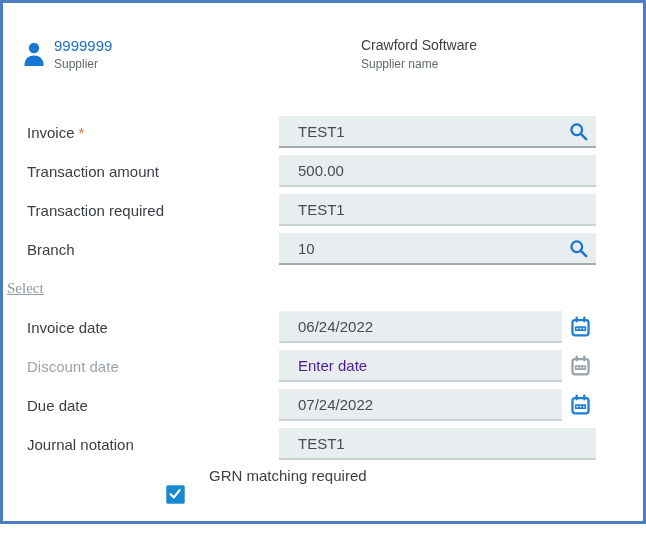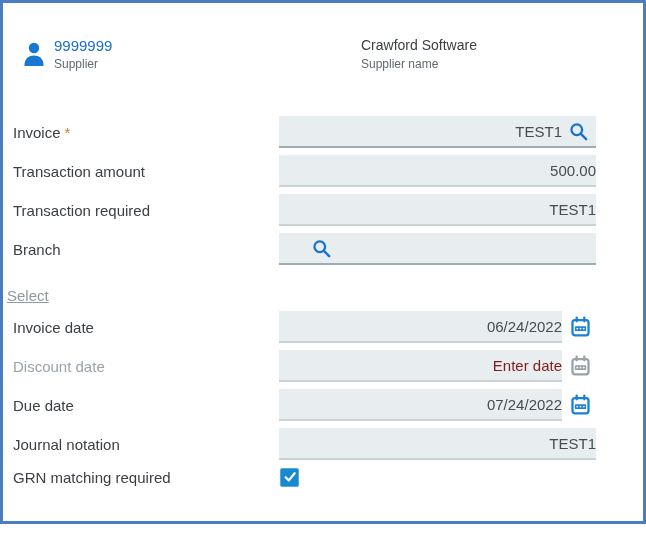--- a/index.html
+++ b/index.html
@@ -55,49 +55,48 @@
     left: 0;
     top: 113px;
     right: 0;
   }
   .row {
     display: flex;
     align-items: center;
     height: 32px;
     margin-bottom: 7px;
   }
-  .row.checkbox-row { height: 20px; margin-bottom: 19px; }
+  .row.checkbox-row { height: 20px; margin-bottom: 19px; flex-direction: column; }
   .lbl {
     width: 276px;
-    padding-left: 10px;
+    padding-left: 24px;
     font-size: 15px;
     color: #3a3f44;
     flex: none;
     white-space: nowrap;
   }
   .lbl.disabled { color: #9aa3a9; }
   .req { color: #e8762c; margin-left: 4px; font-size: 15px; }
 
   .fieldwrap { width: 317px; flex: none; height: 32px; display: flex; }
 
   .field {
     background: #e8edef;
     border-bottom: 2px solid #c9d2d5;
     height: 32px;
     flex: 1;
     display: flex;
     align-items: center;
-    padding-left: 26px;
+    padding-left: 19px;
     font-size: 15px;
     color: #474c50;
-    text-align: right;
   }
   .field.strong-underline { border-bottom-color: #9fadb2; }
   .val { flex: 1; white-space: nowrap; overflow: hidden; }
-  .val.placeholder { color: #7f1d1d; }
+  .val.placeholder { color: #4c1d95; }
   .val.disabled { color: #8e979c; }
 
   .icon-btn {
     width: 32px;
     height: 32px;
     flex: none;
     display: flex;
     align-items: center;
     justify-content: center;
     cursor: pointer;
@@ -188,32 +187,33 @@
         <div class="field">
           <span class="val">TEST1</span>
         </div>
       </div>
     </div>
 
     <div class="row">
       <div class="lbl">Branch</div>
       <div class="fieldwrap">
         <div class="field strong-underline">
+          <span class="val">10</span>
           <span class="icon-btn in-field">
             <svg width="21" height="21" viewBox="0 0 22 22">
               <circle cx="9.2" cy="9.2" r="5.6" fill="none" stroke="#1b72cc" stroke-width="2.4"></circle>
               <line x1="13.5" y1="13.5" x2="19" y2="19" stroke="#1b72cc" stroke-width="2.6" stroke-linecap="round"></line>
             </svg>
           </span>
         </div>
       </div>
     </div>
 
     <div class="row">
-      <div class="fieldwrap" style="align-items:flex-end;">
+      <div class="fieldwrap" style="align-items:center;font-family:Liberation Serif, serif;">
         <a class="link-select" href="#">Select</a>
       </div>
     </div>
 
     <div class="row">
       <div class="lbl">Invoice date</div>
       <div class="fieldwrap">
         <div class="field">
           <span class="val">06/24/2022</span>
         </div>

